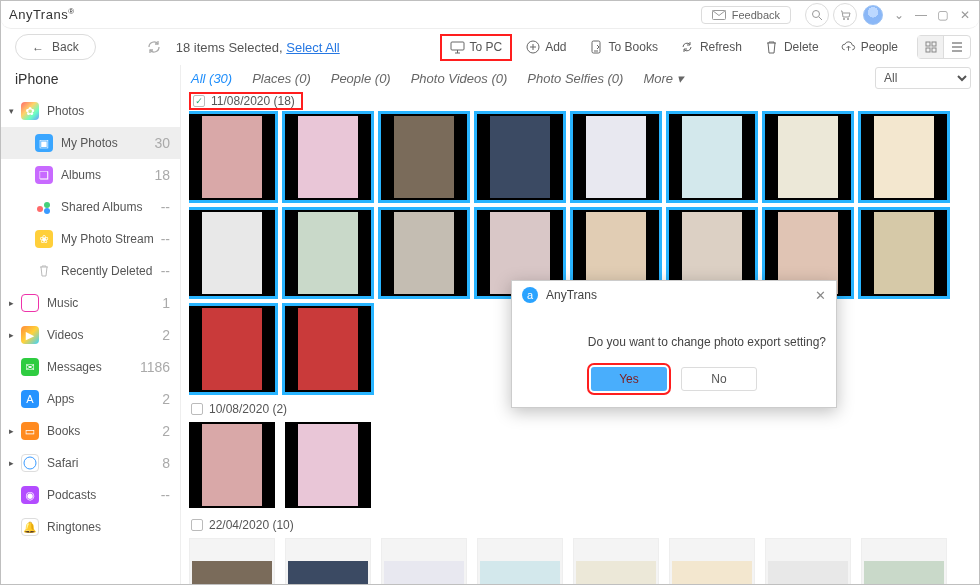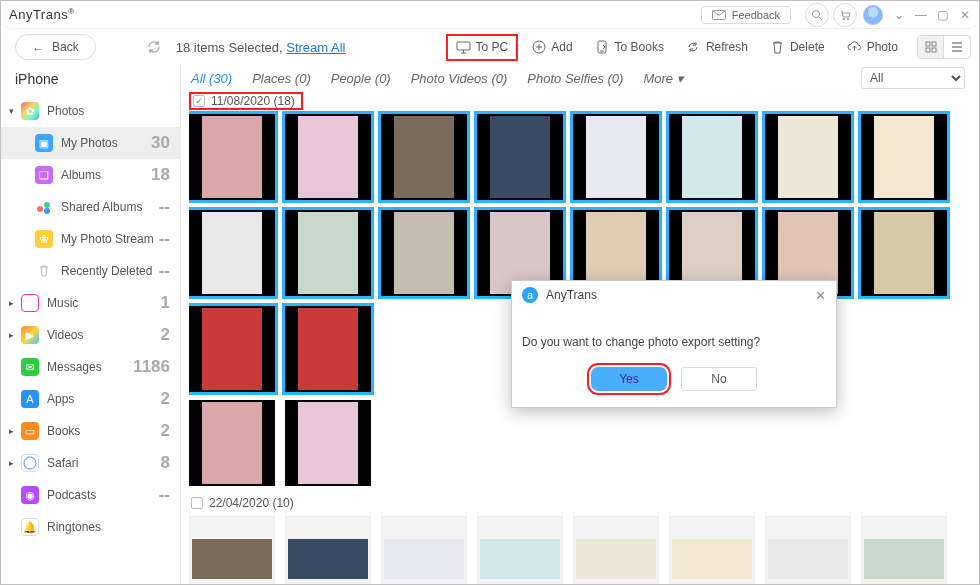--- a/index.html
+++ b/index.html
@@ -40,21 +40,21 @@
   .view-toggle span:first-child{border-right:1px solid var(--border);background:#f1f1f1;}
   
   .main{display:flex;height:calc(585px - 28px - 36px);}
   .sidebar{width:180px;border-right:1px solid #eee;padding-top:2px;overflow:hidden;}
   .sb-title{font-size:14px;color:#333;padding:4px 14px 8px;}
   .sb-item{display:flex;align-items:center;height:32px;padding:0 10px 0 14px;color:#555;font-size:12px;position:relative;}
   .sb-item.top{padding-left:8px;}
   .sb-item .arrow{width:10px;color:#555;font-size:9px;margin-right:2px;}
   .sb-item .ico{width:18px;height:18px;margin-right:8px;border-radius:4px;display:flex;align-items:center;justify-content:center;color:#fff;font-size:11px;}
   .sb-item .lbl{flex:1;white-space:nowrap;overflow:hidden;text-overflow:ellipsis;}
-  .sb-item .cnt{color:#aaa;font-size:17px;font-weight:bold;}
+  .sb-item .cnt{color:#aaa;font-size:14px;}
   .sb-sub .sb-item{padding-left:34px;}
   .sb-item.sel{background:var(--side-sel);}
   
   .ic-photos{background:linear-gradient(135deg,#ff6a6a,#ffd36a 40%,#6affc3 70%,#6a9bff);}
   .ic-myphotos{background:#3aa6ff;}
   .ic-albums{background:#c86aff;}
   .ic-shared{width:18px;height:18px;display:flex;align-items:center;justify-content:center;}
   .ic-stream{background:#ffcf3a;border-radius:50%;}
   .ic-trash{background:transparent;color:#b7b7b7;}
   .ic-music{background:#fff;border:1px solid #e3a;color:#e3a;}
@@ -63,41 +63,41 @@
   .ic-apps{background:#2693ff;}
   .ic-books{background:#ff8a1f;}
   .ic-safari{background:#fff;border:1px solid #ddd;}
   .ic-pod{background:#b34cff;}
   .ic-ring{background:#fff;border:1px solid #ddd;color:#888;}
   
   .content{flex:1;display:flex;flex-direction:column;overflow:hidden;position:relative;}
   .tabs{display:flex;align-items:center;gap:20px;padding:6px 10px 6px 10px;font-size:13px;position:relative;}
   .tabs .tab{color:#666;font-style:italic;}
   .tabs .tab.active{color:var(--accent);}
-  .dd-all{position:absolute;right:14px;top:2px;width:104px;}
+  .dd-all{position:absolute;right:8px;top:2px;width:96px;}
   .dd-all select{width:100%;border:1px solid var(--border);border-radius:3px;padding:2px 4px;font-size:12px;color:#555;background:#fff;}
   .scroll{flex:1;overflow-y:auto;overflow-x:hidden;padding:0 10px 10px 0;margin-left:8px;}
   .date-row{display:flex;align-items:center;gap:6px;font-size:12px;color:#555;padding:2px 0 6px 2px;}
   .date-row.hl{border:2px solid var(--highlight);display:inline-flex;padding:0 6px 0 2px;margin-bottom:4px;}
   .chk{width:12px;height:12px;border:1px solid #bbb;border-radius:2px;display:inline-flex;align-items:center;justify-content:center;font-size:9px;color:#2a7;background:#fff;}
   .grid{display:flex;flex-wrap:wrap;gap:10px;margin-bottom:8px;}
   .thumb{width:86px;height:86px;background:#000;display:flex;align-items:center;justify-content:center;overflow:hidden;}
   .thumb.sel{outline:3px solid var(--sel);}
   .ph{width:60px;height:82px;background:#ccc;}
   .thumb.light{background:#f4f4f4;border:1px solid #eee;}
   .thumb.light .ph{width:80px;height:40px;}
   
   .modal{position:absolute;left:330px;top:215px;width:326px;background:#fff;border:1px solid #ccc;box-shadow:0 4px 16px rgba(0,0,0,.25);z-index:50;}
   .modal-head{display:flex;align-items:center;padding:6px 10px;font-size:12px;color:#444;}
   .modal-head .logo{width:16px;height:16px;border-radius:50%;background:#2aa3ff;color:#fff;display:flex;align-items:center;justify-content:center;font-size:11px;margin-right:8px;}
   .modal-head .close{margin-left:auto;color:#888;font-size:13px;}
-  .modal-body{padding:26px 10px 18px;text-align:left;font-size:12px;color:#444;}
+  .modal-body{padding:26px 10px 18px;text-align:right;font-size:12px;color:#444;}
   .modal-btns{display:flex;justify-content:center;gap:14px;padding:0 10px 16px;}
   .btn{width:76px;height:24px;border-radius:3px;font-size:12px;display:flex;align-items:center;justify-content:center;}
-  .btn-yes{background:#49aefc;color:#4c1d95;outline:2px solid var(--highlight);outline-offset:2px;border-radius:7px;}
+  .btn-yes{background:#49aefc;color:#7f1d1d;outline:2px solid var(--highlight);outline-offset:2px;}
   .btn-no{background:#fff;color:#555;border:1px solid var(--border);}
   
   svg{display:block;}
   
   .scroll::-webkit-scrollbar{width:8px;}
   .scroll::-webkit-scrollbar-thumb{background:#ddd;border-radius:4px;}
 </style>
 </head>
 <body>
 
@@ -140,21 +140,21 @@
     <span>←</span>
     <span>Back</span>
   </div>
   <span class="refresh-ico">
     <svg width="16" height="16" viewBox="0 0 16 16">
         <path d="M3 8a5 5 0 0 1 9-3M13 8a5 5 0 0 1-9 3" fill="none" stroke="#aaa" stroke-width="1.3"></path>
         <path d="M12 2v3h-3M4 14v-3h3" fill="none" stroke="#aaa" stroke-width="1.3"></path>
       </svg>
   </span>
   <span class="sel-info">
-    <span>18 items Selected, </span><span class="link">Stream All</span>
+    <span>18 items Selected, </span><span class="link">Select All</span>
   </span>
   <span class="spacer"></span>
   <div class="tool-group">
     <div class="tool topc">
       <span class="ic">
           <svg width="15" height="13" viewBox="0 0 15 13">
             <rect x="1" y="1" width="13" height="8" rx="1" fill="none" stroke="#666"></rect>
             <line x1="5" y1="12" x2="10" y2="12" stroke="#666"></line>
             <line x1="7.5" y1="9" x2="7.5" y2="12" stroke="#666"></line>
           </svg>
@@ -198,21 +198,21 @@
         </span>
       <span>Delete</span>
     </div>
     <div class="tool">
       <span class="ic">
           <svg width="16" height="12" viewBox="0 0 16 12">
             <path d="M4 9a3 3 0 0 1 .3-6A4 4 0 0 1 12 4a2.5 2.5 0 0 1 0 5" fill="none" stroke="#666"></path>
             <path d="M8 10V5M6 7l2-2 2 2" fill="none" stroke="#666"></path>
           </svg>
         </span>
-      <span>Photo</span>
+      <span>People</span>
     </div>
   </div>
   <div class="view-toggle">
     <span>
         <svg width="12" height="12" viewBox="0 0 12 12">
           <rect x="1" y="1" width="4" height="4" fill="none" stroke="#888"></rect>
           <rect x="7" y="1" width="4" height="4" fill="none" stroke="#888"></rect>
           <rect x="1" y="7" width="4" height="4" fill="none" stroke="#888"></rect>
           <rect x="7" y="7" width="4" height="4" fill="none" stroke="#888"></rect>
         </svg>
@@ -395,20 +395,23 @@
           </div>
           <div class="thumb sel">
             <div class="ph" style="background: rgb(214, 201, 168);"></div>
           </div>
           <div class="thumb sel">
             <div class="ph" style="background: rgb(201, 58, 58);"></div>
           </div>
           <div class="thumb sel">
             <div class="ph" style="background: rgb(201, 58, 58);"></div>
           </div>
+        </div><div class="date-row">
+          <span class="chk"></span>
+          <span>10/08/2020 (2)</span>
         </div><div class="grid">
           <div class="thumb">
             <div class="ph" style="background: rgb(217, 168, 168);"></div>
           </div>
           <div class="thumb">
             <div class="ph" style="background: rgb(233, 198, 215);"></div>
           </div>
         </div><div class="date-row">
           <span class="chk"></span>
           <span>22/04/2020 (10)</span>

